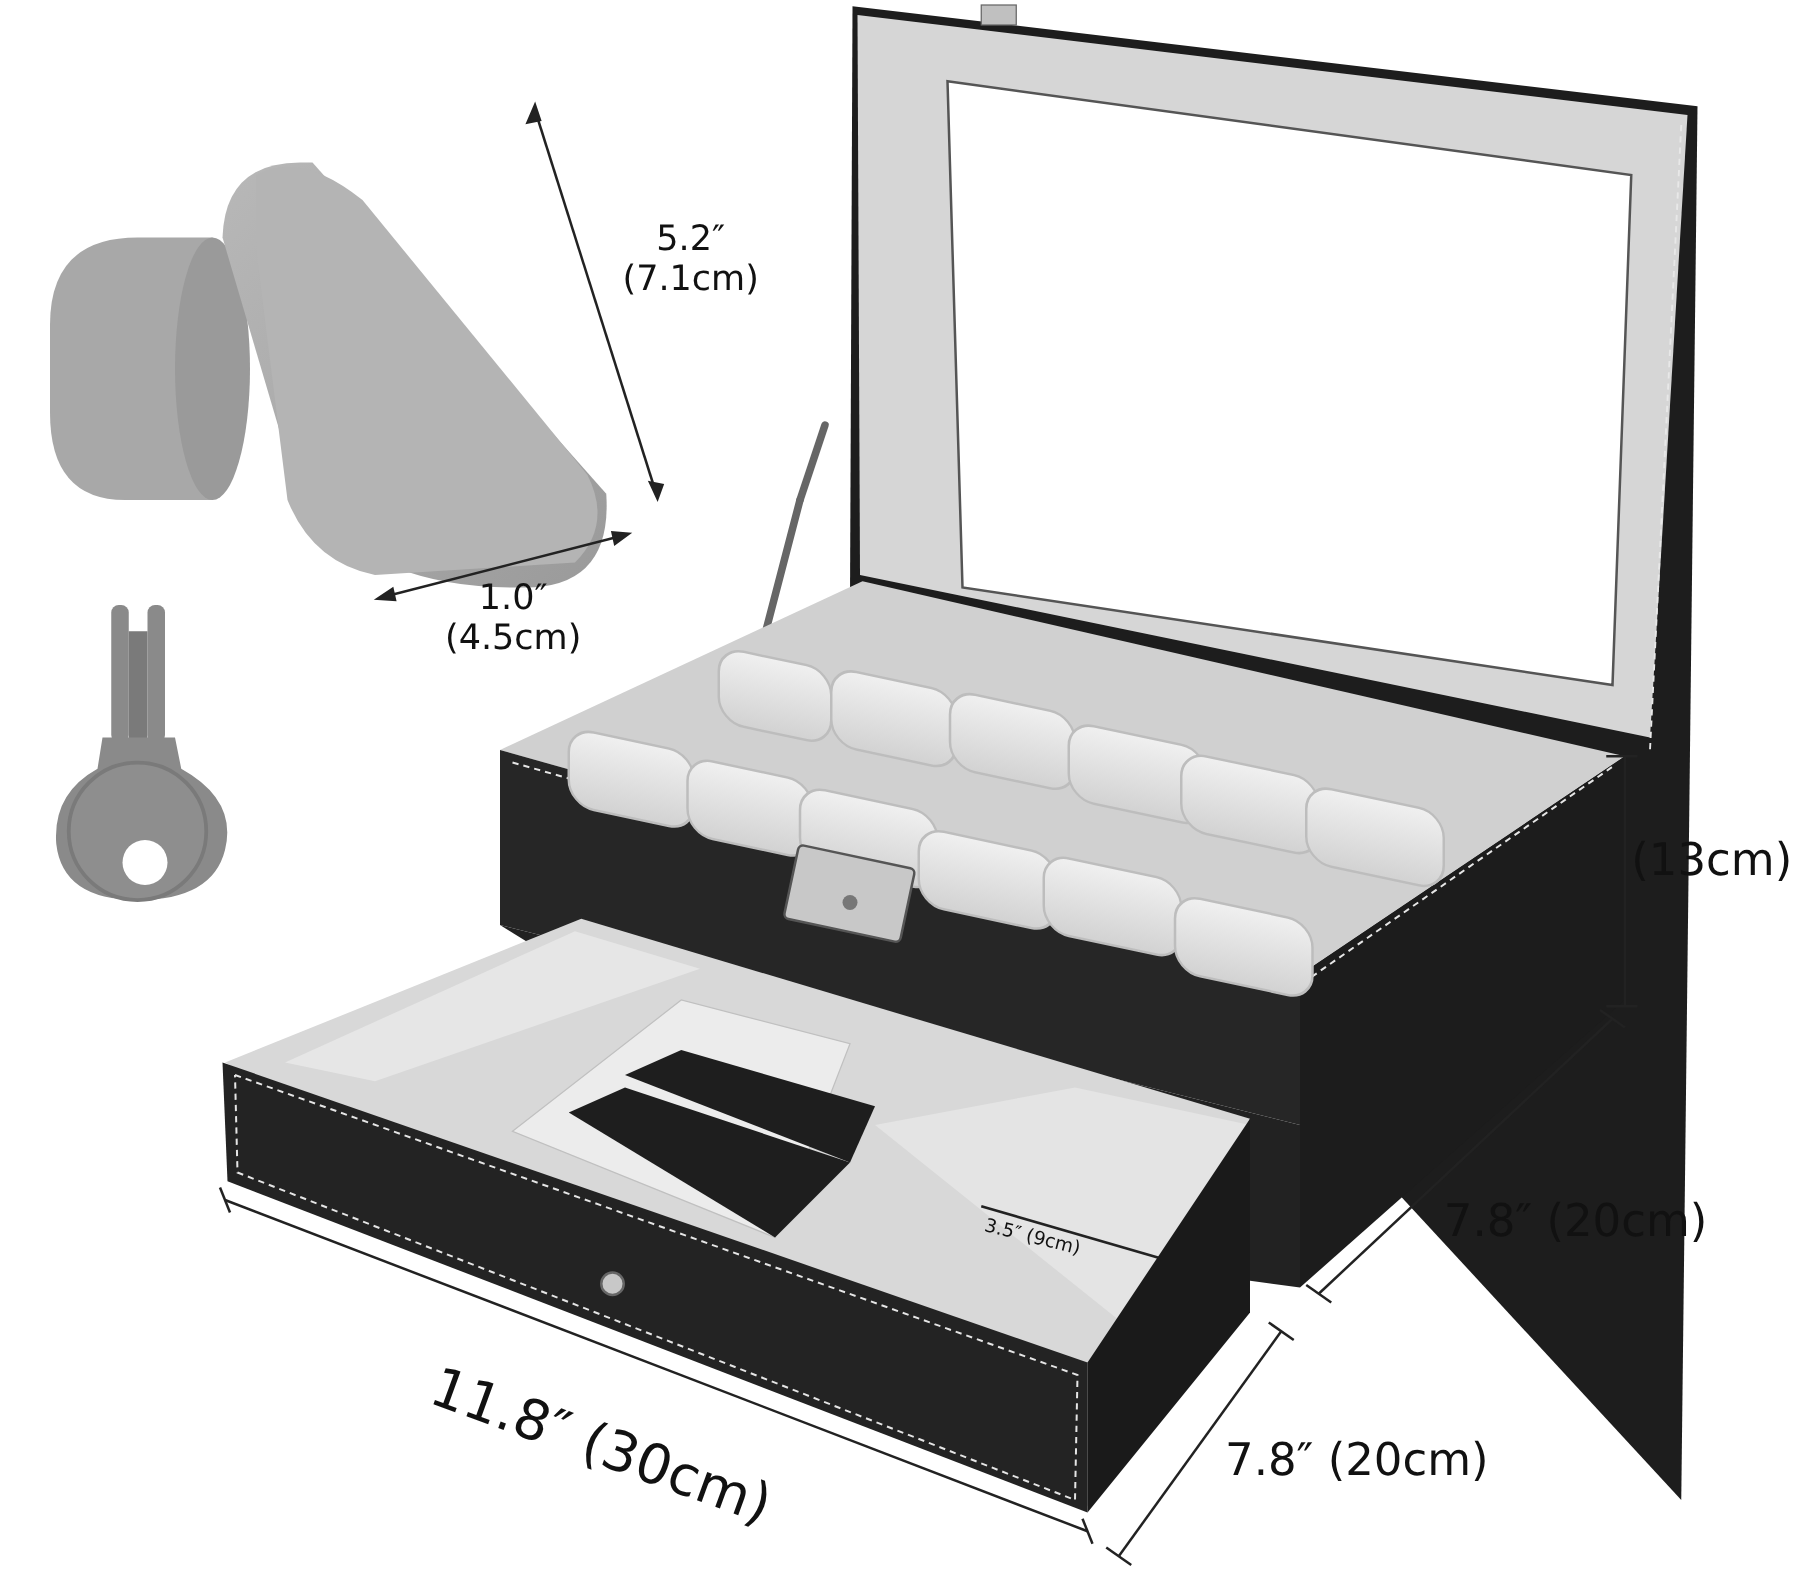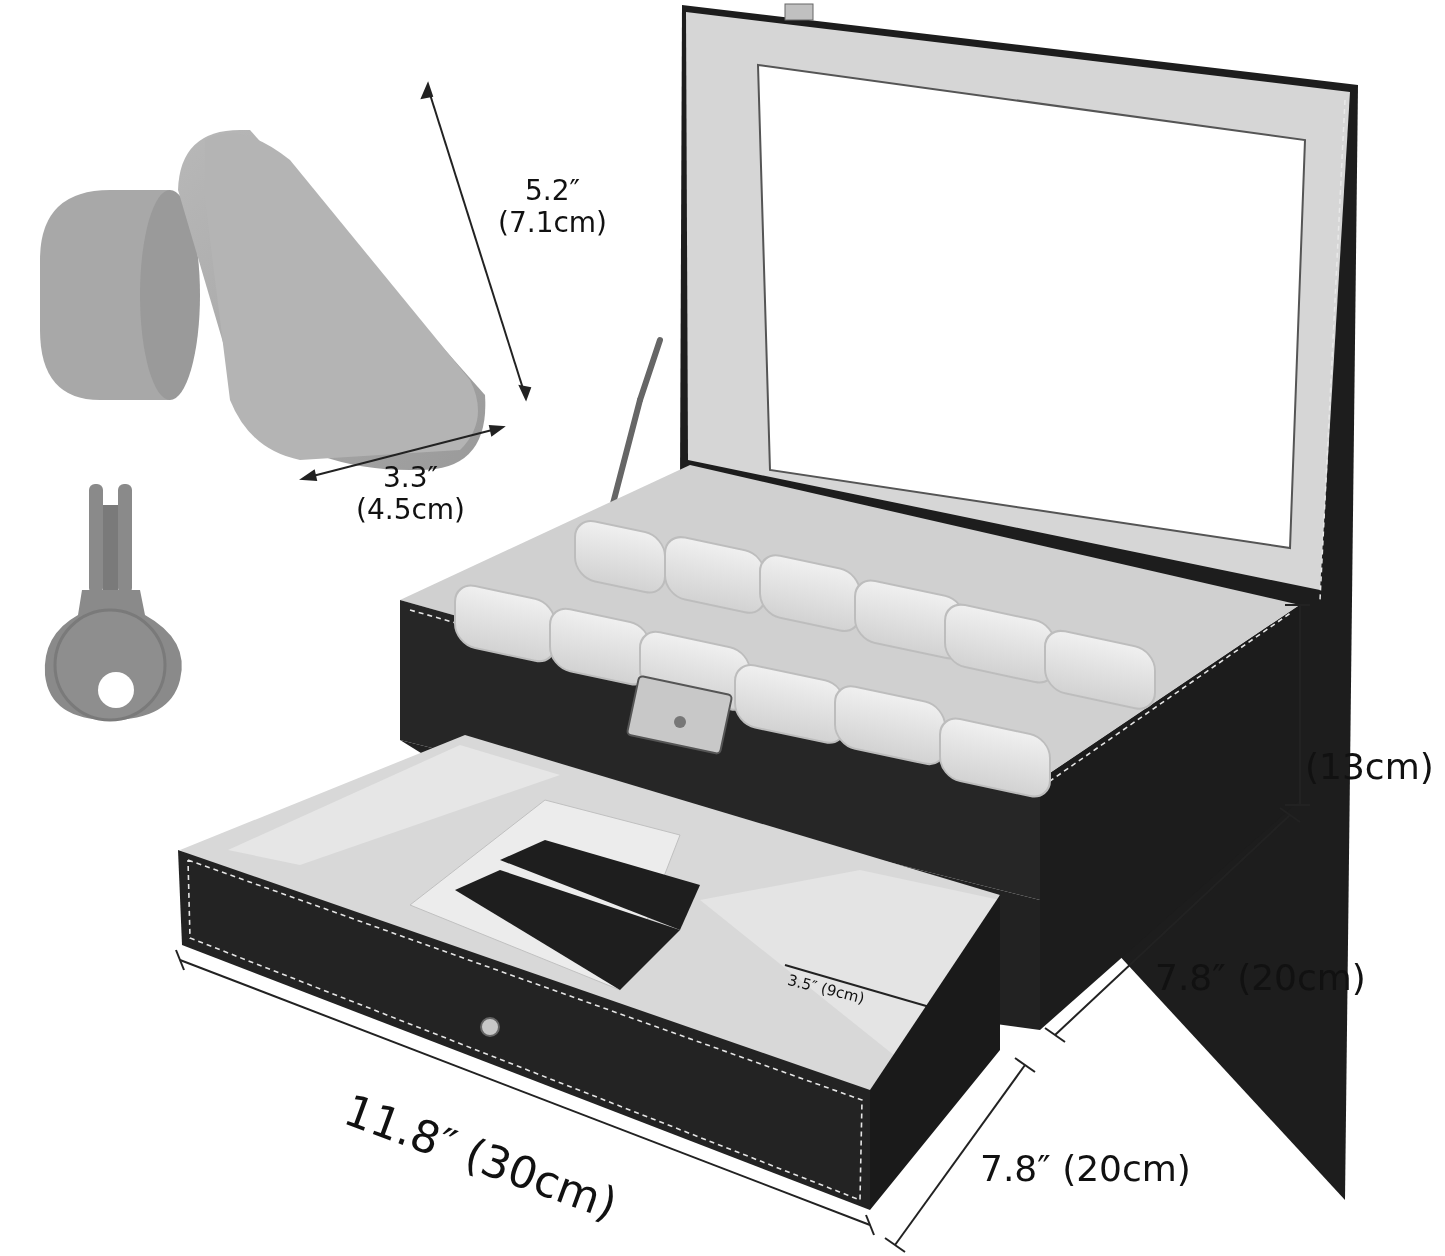--- a/index.html
+++ b/index.html
@@ -140,25 +140,25 @@
     <line x1="866" y1="1215" x2="874" y2="1235"></line>
   </g>
 </svg>
 
 <div class="label" style="left:498px;top:175px;font-size:28px;">
   <div>5.2″</div>
   <div>(7.1cm)</div>
 </div>
 
 <div class="label" style="left:356px;top:462px;font-size:28px;">
-  <div>3.3″</div>
+  <div>1.0″</div>
   <div>(4.5cm)</div>
 </div>
 
-<div class="label" style="left:1305px;top:746px;font-size:36px;">(13cm)</div>
+<div class="label" style="left:1305px;top:668px;font-size:36px;">(13cm)</div>
 
 <div class="label" style="left:1155px;top:957px;font-size:36px;">7.8″ (20cm)</div>
 
 <div class="label" style="left:980px;top:1148px;font-size:36px;">7.8″ (20cm)</div>
 
 <div class="label" style="left:355px;top:1085px;font-size:44px;transform:rotate(20deg);transform-origin:left top;">11.8″ (30cm)</div>
 
 <div class="label" style="left:790px;top:972px;font-size:15px;transform:rotate(14deg);transform-origin:left top;">3.5″ (9cm)</div>
 
 </body></html>

